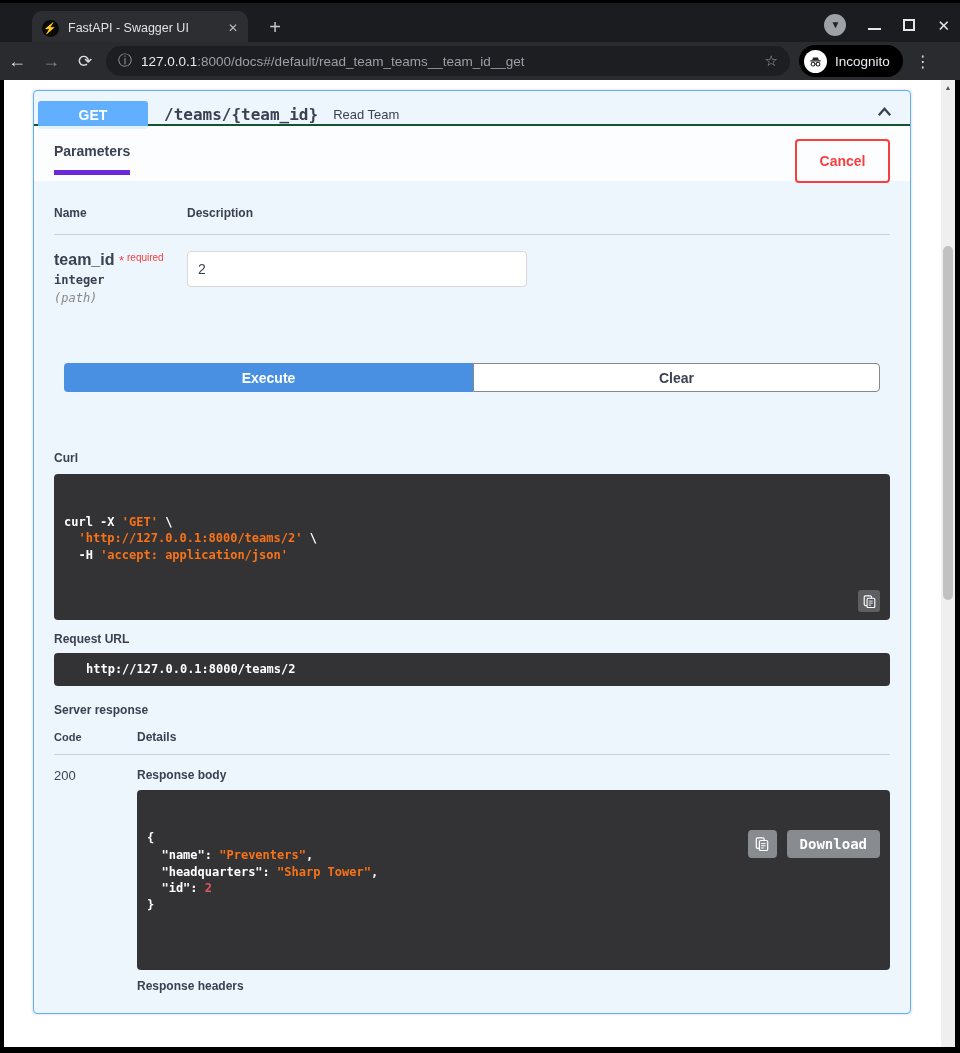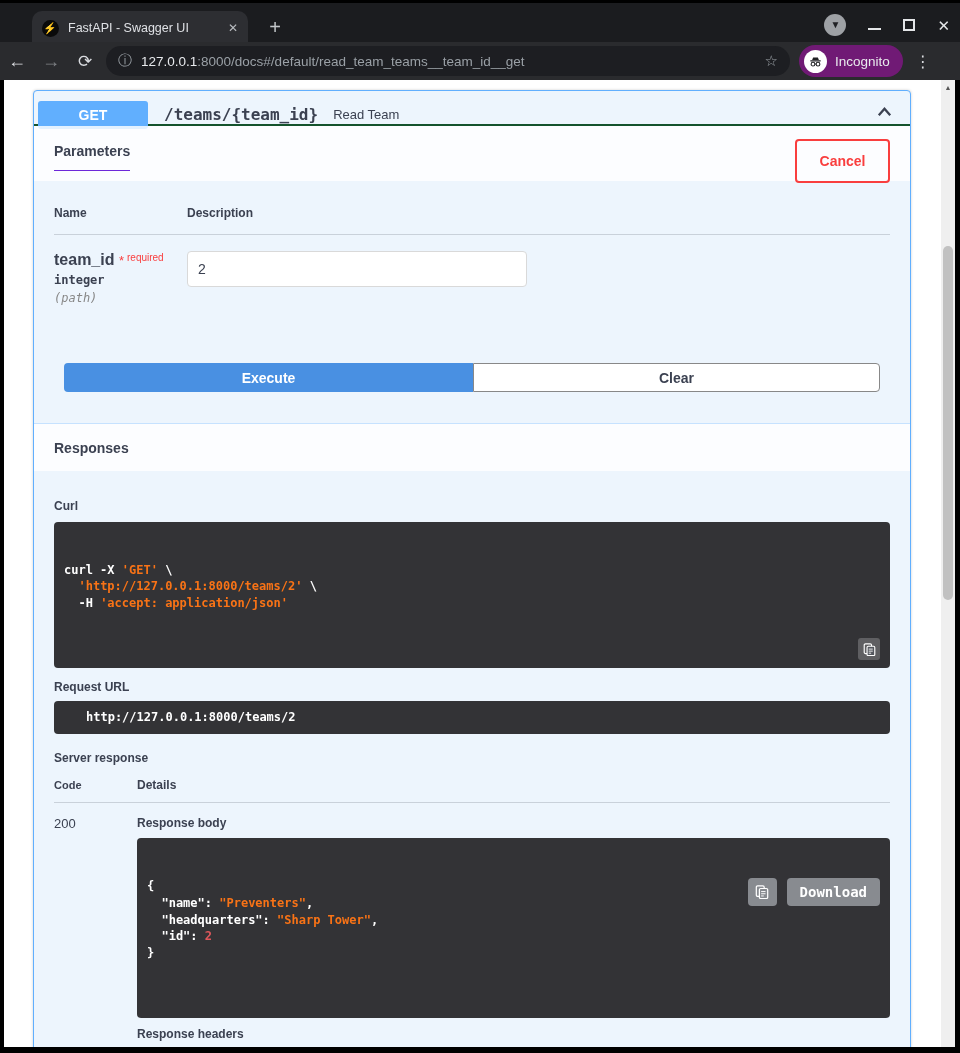--- a/index.html
+++ b/index.html
@@ -28,21 +28,21 @@
              display:flex; align-items:center; }
   .nav-ic { font-size:18px; color:#dadce0; width:34px; text-align:center; }
   .nav-ic.dim { color:#808387; }
   .nav-ic.reload { font-size:17px; }
   .urlbar { margin-left:4px; width:684px; height:30px; background:#1d1e22; border-radius:15px;
             display:flex; align-items:center; padding:0 12px; }
   .info-ic { color:#9aa0a6; font-size:14px; margin-right:9px; }
   .url-text { font-size:13.5px; color:#9aa0a6; flex:1; white-space:nowrap; overflow:hidden; }
   .url-host { color:#e8eaed; }
   .star-ic { color:#9aa0a6; font-size:15px; margin-left:8px; }
-  .incog { margin-left:9px; height:32px; background:#701a75; border-radius:16px; display:flex;
+  .incog { margin-left:9px; height:32px; background:#000000; border-radius:16px; display:flex;
            align-items:center; padding:0 13px 0 5px; }
   .incog-circ { width:23px; height:23px; border-radius:50%; background:#fff; display:flex;
                 align-items:center; justify-content:center; margin-right:8px; }
   .incog-label { color:#e8eaed; font-size:13.5px; }
   .menu-ic { color:#dadce0; font-size:16px; margin-left:8px; width:24px; text-align:center; }
 
   
   .page { position:absolute; top:80px; left:4px; width:937px; height:967px; background:#fff;
           overflow:hidden; color:#3b4151; }
   .scroll { position:absolute; top:80px; right:5px; width:14px; height:967px; background:#efefef; }
@@ -54,21 +54,21 @@
   .summary { height:35px; display:flex; align-items:center; padding:14px 10px 0 4px;
              border-bottom:2px solid #14532d; }
   .method { width:110px; height:28px; background:#61affe; border-radius:3px; color:#fff;
             font-weight:bold; font-size:14px; text-align:center; line-height:28px; }
   .path { font-family:"DejaVu Sans Mono", monospace; font-weight:bold; font-size:16px; margin-left:16px; }
   .summ-desc { font-size:13px; margin-left:15px; flex:1; }
   .chev { margin-right:6px; }
 
   .sect-head { position:relative; height:55px; background:rgba(255,255,255,.82); padding:16px 20px 0; }
   .tab-item { display:inline-block; font-size:14px; font-weight:bold; padding-bottom:11px;
-              border-bottom:1px solid #6d28d9; }
+              border-bottom:5px solid #6d28d9; }
   .cancel-btn { position:absolute; right:20px; top:13px; width:95px; height:44px; background:transparent;
                 border:2px solid #f93e3e; border-radius:4px; color:#f93e3e; font-weight:bold; font-size:14px;
                 font-family:inherit; }
 
   .params-body { padding:25px 20px 31px; }
   .thead { display:flex; font-size:12px; font-weight:bold; padding-bottom:14px;
            border-bottom:1px solid rgba(59,65,81,.2); }
   .col-name { width:133px; }
   .param-row { display:flex; padding-top:16px; }
   .p-name { font-size:16px; font-weight:bold; }
@@ -193,23 +193,20 @@
           <div>
             <input class="p-input" value="2" style="">
           </div>
         </div>
         <div class="exec-row">
           <button class="exec-btn">Execute</button>
           <button class="clear-btn">Clear</button>
         </div>
       </div>
 
-      <div class="resp-head">
-        <span>Responses</span>
-      </div>
 
       <div class="resp-body">
         <div class="lbl">Curl</div>
         <div class="codeblock curl-block">
           <div><div><span>curl -X </span><span class="tok-s">'GET'</span><span> \</span></div><div><span>  </span><span class="tok-s">'http://127.0.0.1:8000/teams/2'</span><span> \</span></div><div><span>  -H </span><span class="tok-s">'accept: application/json'</span></div></div>
           <button class="copy-sm">
             <svg width="13" height="13" viewBox="0 0 16 16">
                 <rect x="1.5" y="1" width="9" height="12" rx="1.5" fill="none" stroke="#fff" stroke-width="1.4"></rect>
                 <rect x="5" y="4" width="9.5" height="11.5" rx="1.5" fill="#54575e" stroke="#fff" stroke-width="1.4"></rect>
                 <path d="M7 7.5h5M7 10h5M7 12.5h3" stroke="#fff" stroke-width="1.1"></path>

